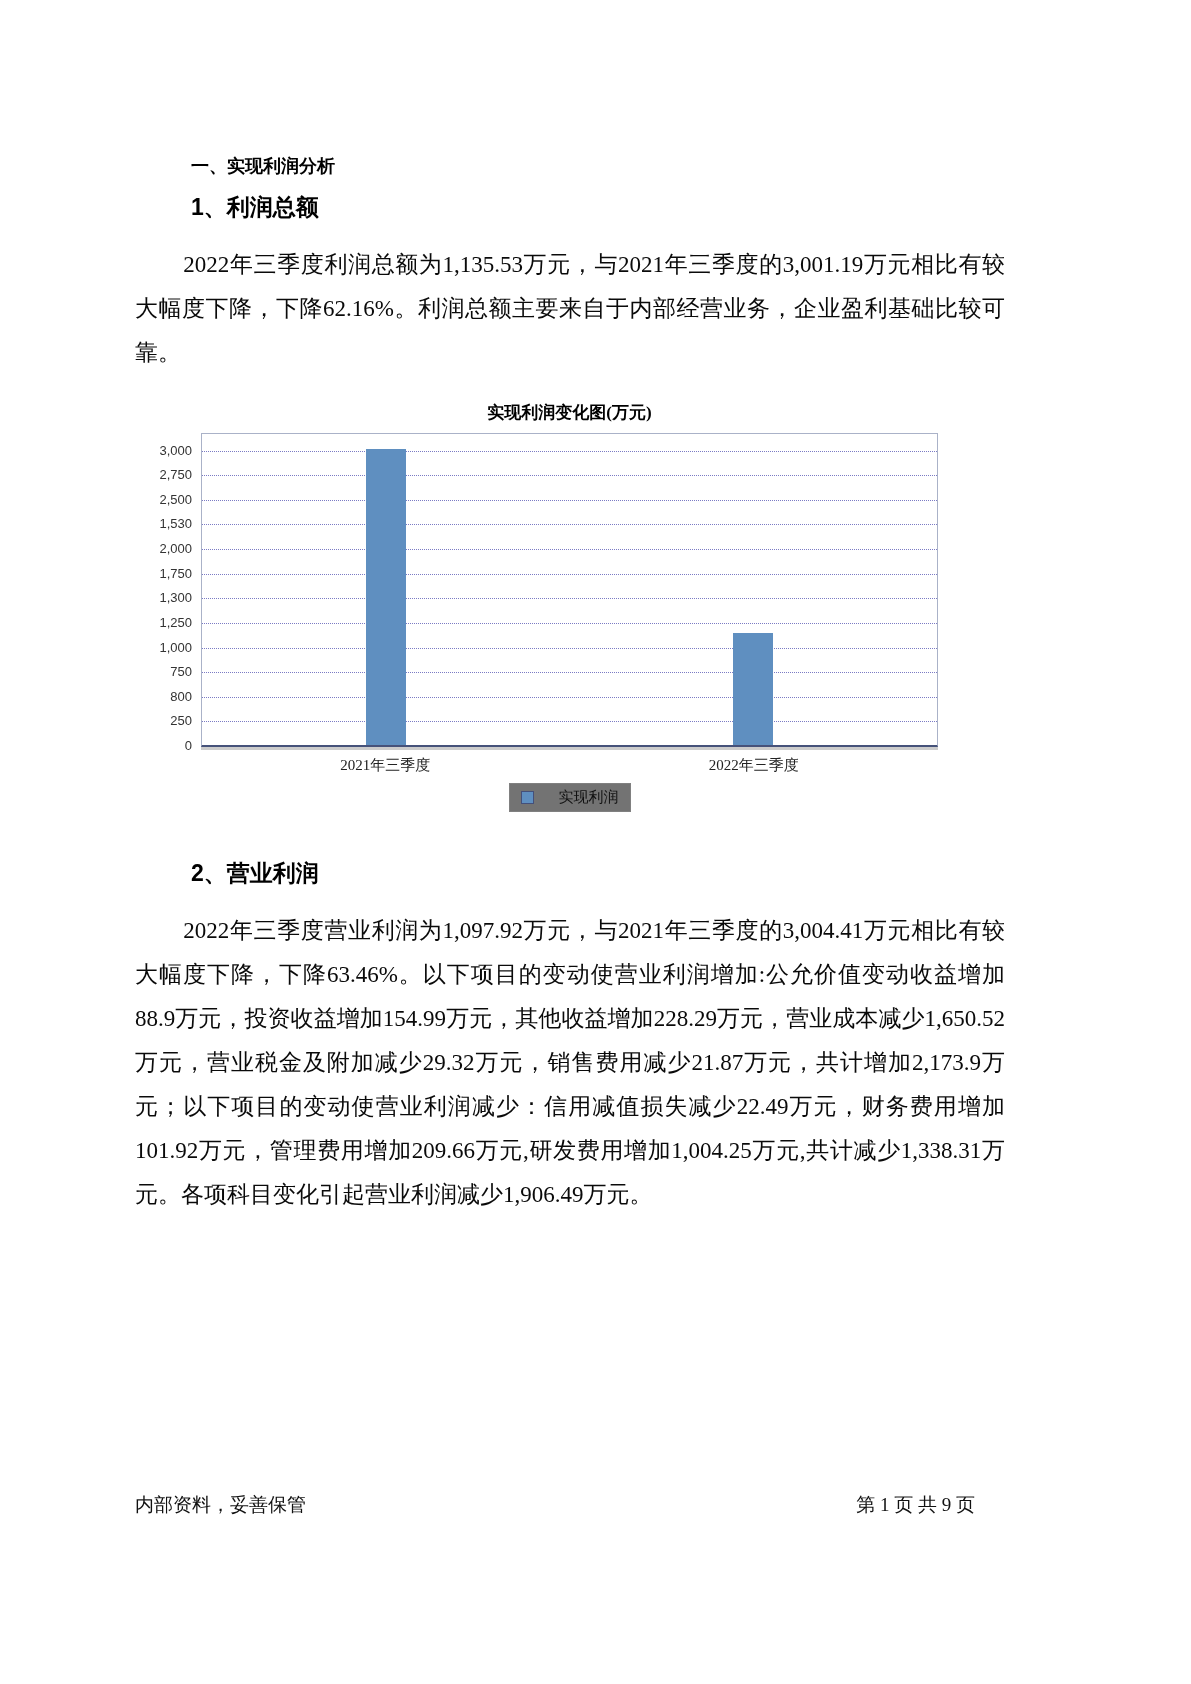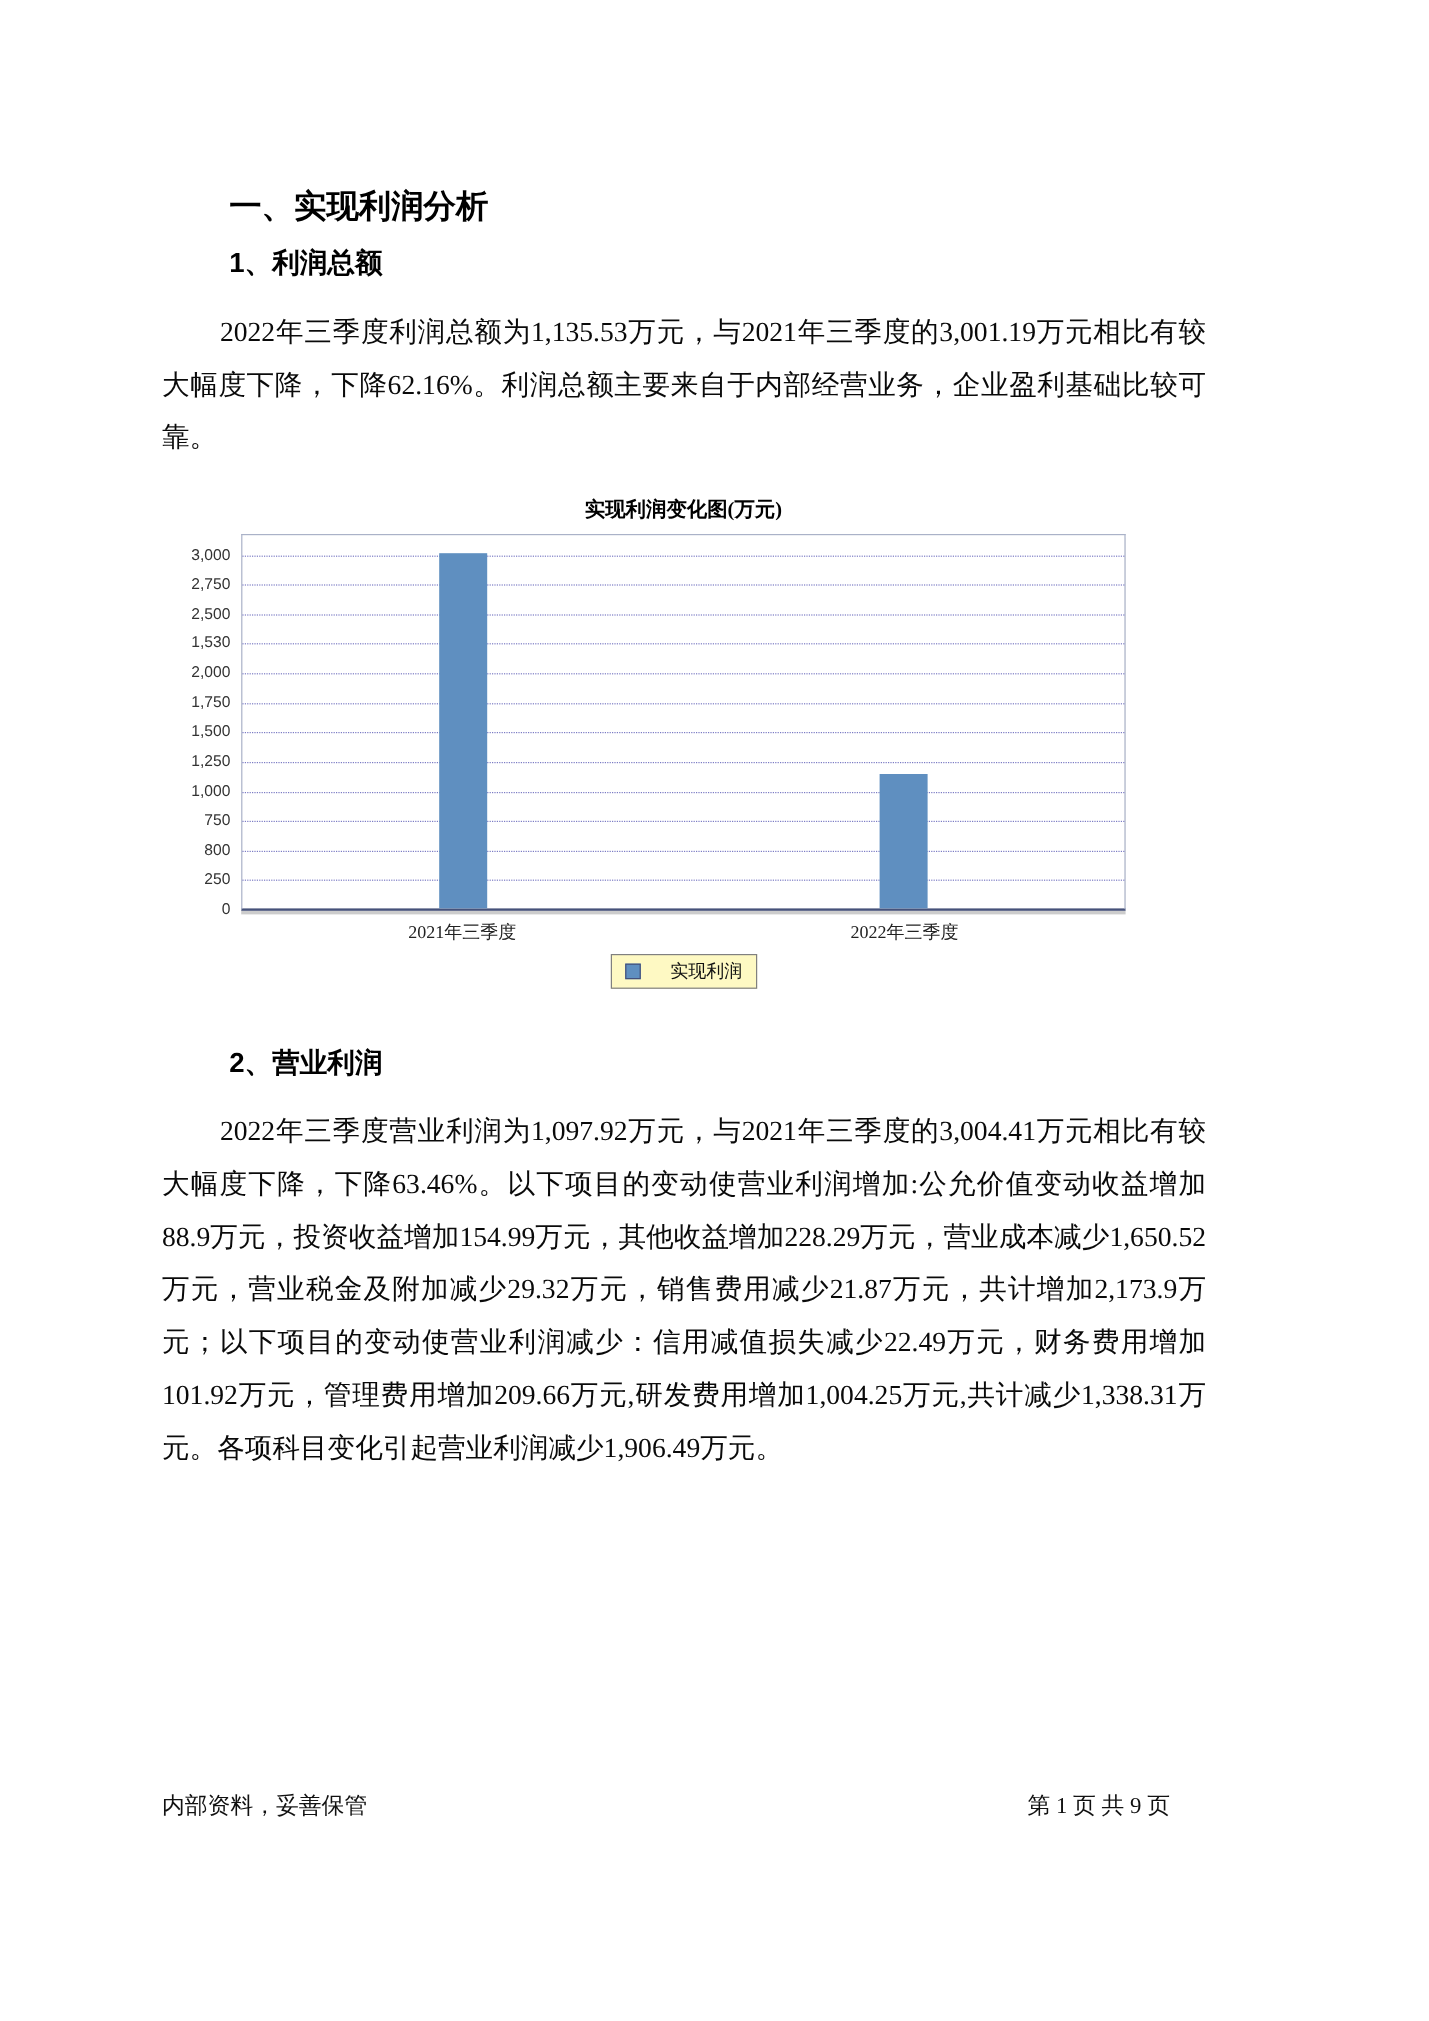--- a/index.html
+++ b/index.html
@@ -23,21 +23,21 @@
     font-family: "Liberation Sans", "DejaVu Sans", sans-serif;
     font-size: 30px;
     font-weight: bold;
     text-align: center;
     letter-spacing: 1px;
     color: #000;
   }
   .heading-l1 {
     margin: 36px 0 0 56px;
     font-family: "Liberation Sans", "DejaVu Sans", sans-serif;
-    font-size: 27px;
+    font-size: 18px;
     font-weight: bold;
     color: #000;
   }
   .heading-l2 {
     margin: 14px 0 0 56px;
     font-family: "Liberation Sans", "DejaVu Sans", sans-serif;
     font-size: 23px;
     font-weight: bold;
     color: #000;
   }
@@ -113,21 +113,21 @@
     width: 737px;
     display: flex;
     justify-content: center;
   }
   .legend-box {
     display: inline-flex;
     align-items: center;
     gap: 25px;
     border: 1px solid #808080;
     padding: 4px 11px;
-    background: #fef9c3;
+    background: #737373;
   }
   .legend-swatch { width: 13px; height: 13px; border: 1px solid #44507a; flex: none; }
   .legend-label { font-size: 15px; color: #111; }
   
   .footer {
     position: absolute;
     left: 135px;
     right: 216px;
     top: 1492px;
     display: flex;
@@ -160,21 +160,21 @@
   <div class="chart">
     <div class="chart-title">实现利润变化图(万元)</div>
     <div class="chart-frame">
       <div class="y-axis">
           <div class="ytick" style="top: 16.5455px;">3,000</div>
           <div class="ytick" style="top: 41.1667px;">2,750</div>
           <div class="ytick" style="top: 65.7879px;">2,500</div>
           <div class="ytick" style="top: 90.4091px;">1,530</div>
           <div class="ytick" style="top: 115.03px;">2,000</div>
           <div class="ytick" style="top: 139.652px;">1,750</div>
-          <div class="ytick" style="top: 164.273px;">1,500</div>
+          <div class="ytick" style="top: 164.273px;">1,300</div>
           <div class="ytick" style="top: 188.894px;">1,250</div>
           <div class="ytick" style="top: 213.515px;">1,000</div>
           <div class="ytick" style="top: 238.136px;">750</div>
           <div class="ytick" style="top: 262.758px;">800</div>
           <div class="ytick" style="top: 287.379px;">250</div>
           <div class="ytick" style="top: 312px;">0</div>
         </div>
       <div class="plot-area">
           <div class="gridline" style="top: 16.5455px; border-top-color: rgb(123, 123, 196);"></div>
           <div class="gridline" style="top: 41.1667px; border-top-color: rgb(123, 123, 196);"></div>

